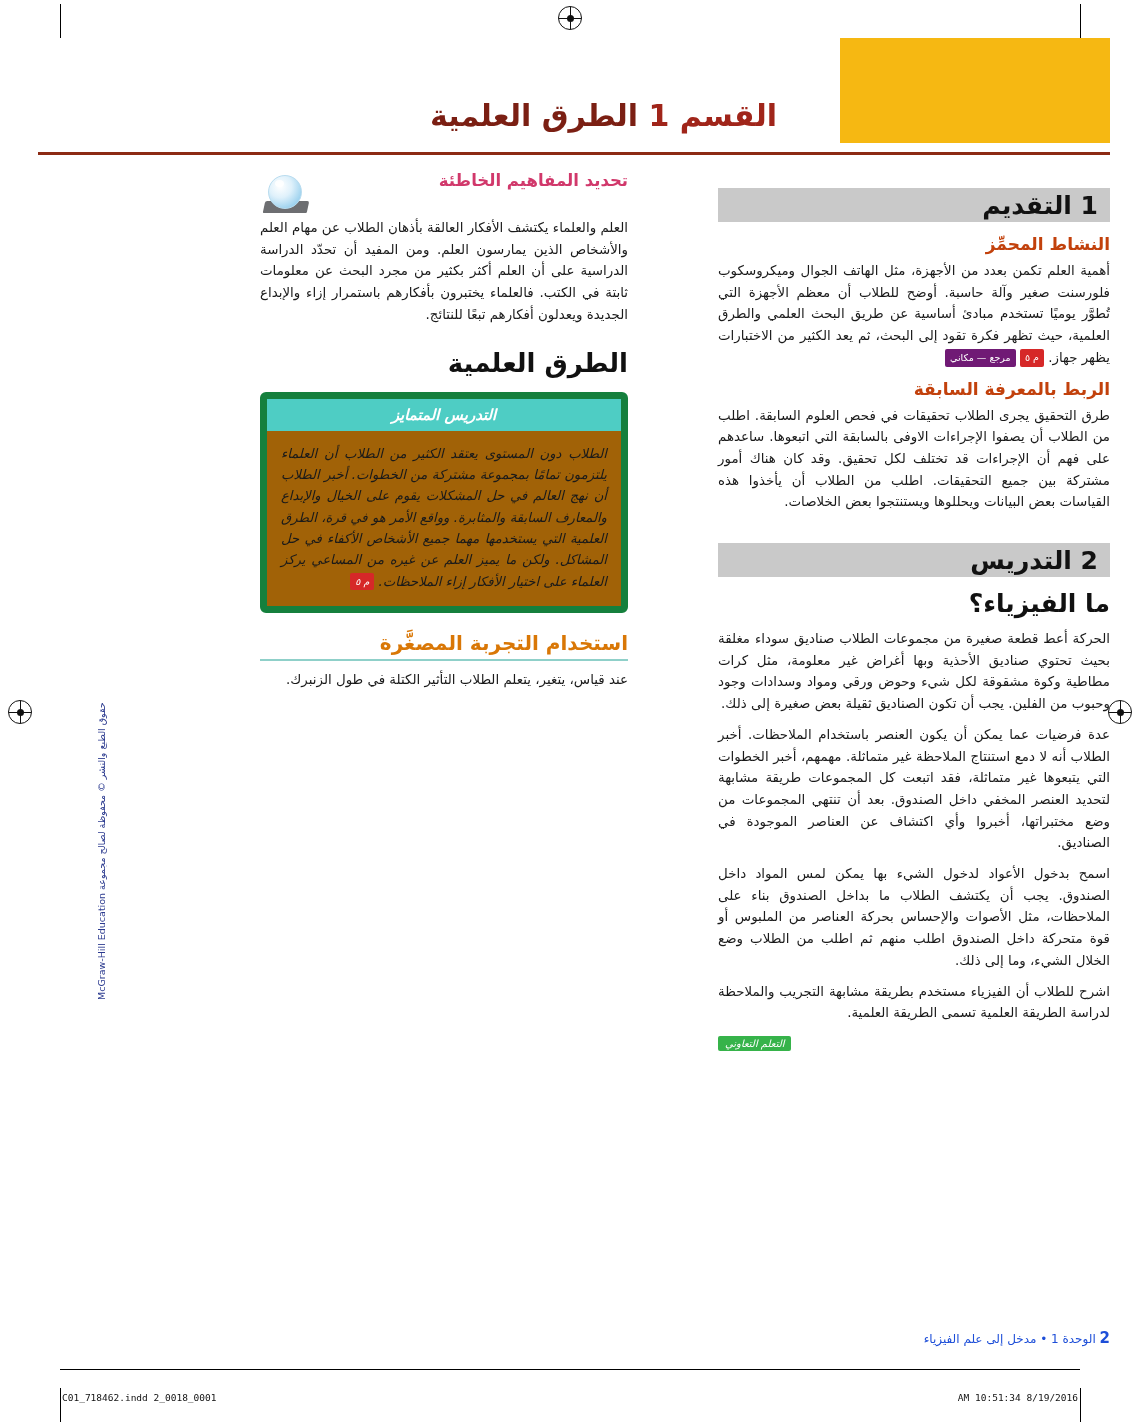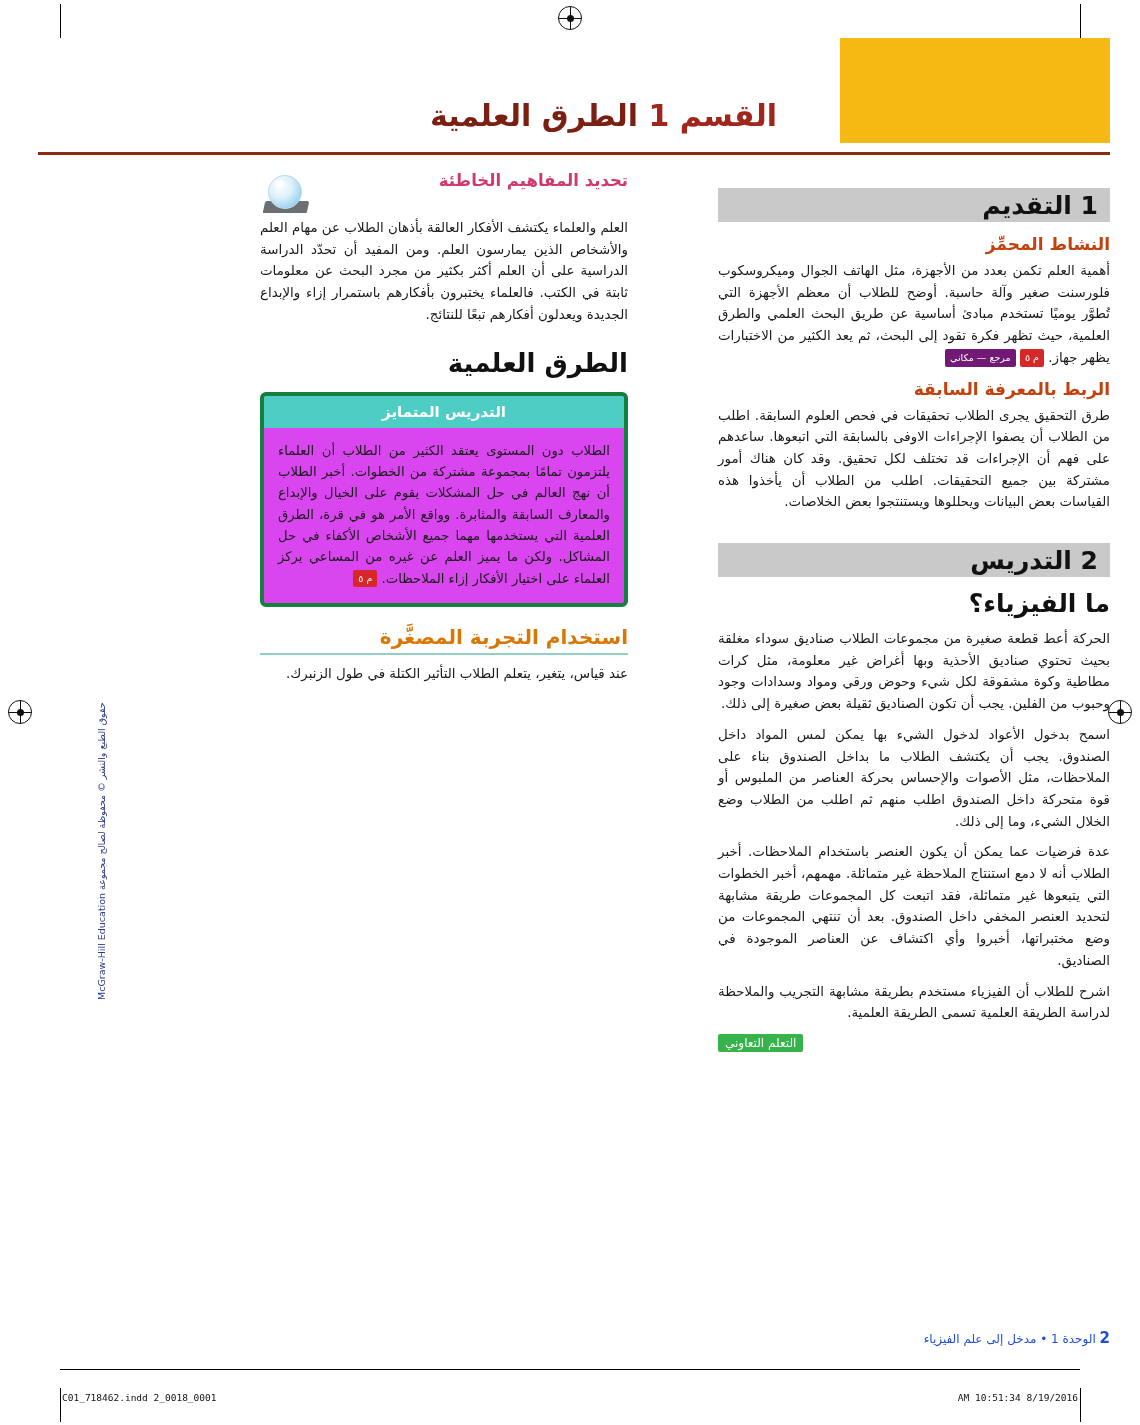--- a/index.html
+++ b/index.html
@@ -39,34 +39,34 @@
            justify-content:flex-start;padding:0 12px;margin-bottom:12px;}
   .sec-bar .t{font-size:25px;font-weight:bold;color:#111;}
 
   h3.sub{font-size:17px;color:#c2410c;margin:10px 0 6px;font-weight:bold;}
   h2.big{font-size:25px;font-weight:bold;color:#111;margin:4px 0 10px;}
   p.body{font-size:13.4px;line-height:1.62;text-align:justify;margin:0 0 9px;color:#1a1a1a;}
 
   .ref{display:inline-block;background:#d62828;color:#fff;font-size:9.5px;
        padding:1px 5px;border-radius:2px;vertical-align:middle;}
   .ref.dark{background:#701a75;}
-  .ref.green{background:#36b34a;color:#fff;font-size:12px;padding:2px 7px;}
+  .ref.green{background:#36b34a;color:#fff;font-size:10px;padding:2px 7px;font-style:italic;}
 
   
   .icon-badge{position:absolute;left:0;top:0;width:52px;height:46px;}
   .icon-circle{position:absolute;left:8px;top:4px;width:32px;height:32px;border-radius:50%;
      background:radial-gradient(circle at 35% 32%, #ffffff 0%, #dff1fb 38%, #9fd3ef 75%, #6fb9e0 100%);
      border:1px solid #b9dcef;}
   .icon-shadow{position:absolute;left:4px;top:30px;width:44px;height:12px;background:#6d6e71;
      border-radius:2px 2px 1px 1px;transform:skewX(-12deg);}
   .icon-hl{position:absolute;left:15px;top:9px;width:9px;height:7px;border-radius:50%;background:#fff;opacity:.85;}
 
   .lead-head{font-size:16.5px;color:#d1386b;font-weight:bold;text-align:right;margin:0 0 6px;}
 
-  .card{border:4px solid #15803d;border-radius:6px;overflow:hidden;background:#d946ef;margin-top:14px;}
+  .card{border:7px solid #15803d;border-radius:6px;overflow:hidden;background:#a16207;margin-top:14px;font-style:italic;}
   .card-hd{background:#4ecdc4;color:#fff;font-weight:bold;font-size:15px;padding:7px 12px;text-align:center;}
   .card-bd{padding:12px 14px 14px;}
   .card-bd p{font-size:13.2px;line-height:1.62;text-align:justify;margin:0;}
 
   .teal-head{font-size:20px;color:#d97706;font-weight:bold;margin:18px 0 4px;}
   .teal-rule{height:2px;background:#8fd0c9;margin-bottom:8px;}
 
   
   .credit{position:absolute;left:96px;top:1000px;transform:rotate(-90deg);
     transform-origin:left top;font-size:9.5px;color:#2b3a8f;white-space:nowrap;}
@@ -123,22 +123,22 @@
     <h3 class="sub">الربط بالمعرفة السابقة</h3>
     <p class="body">طرق التحقيق يجرى الطلاب تحقيقات في فحص العلوم السابقة. اطلب من الطلاب أن يصفوا الإجراءات الاوفى بالسابقة التي اتبعوها. ساعدهم على فهم أن الإجراءات قد تختلف لكل تحقيق. وقد كان هناك أمور مشتركة بين جميع التحقيقات. اطلب من الطلاب أن يأخذوا هذه القياسات بعض البيانات ويحللوها ويستنتجوا بعض الخلاصات.</p>
 
     <div class="sec-bar" style="margin-top:30px;">
       <span class="t">2 التدريس</span>
     </div>
 
     <h2 class="big">ما الفيزياء؟</h2>
 
     <p class="body">الحركة أعط قطعة صغيرة من مجموعات الطلاب صناديق سوداء مغلقة بحيث تحتوي صناديق الأحذية وبها أغراض غير معلومة، مثل كرات مطاطية وكوة مشقوقة لكل شيء وحوض ورقي ومواد وسدادات وجود وحبوب من الفلين. يجب أن تكون الصناديق ثقيلة بعض صغيرة إلى ذلك.</p>
+    <p class="body">عدة فرضيات عما يمكن أن يكون العنصر باستخدام الملاحظات. أخبر الطلاب أنه لا دمع استنتاج الملاحظة غير متماثلة. مهمهم، أخبر الخطوات التي يتبعوها غير متماثلة، فقد اتبعت كل المجموعات طريقة مشابهة لتحديد العنصر المخفي داخل الصندوق. بعد أن تنتهي المجموعات من وضع مختبراتها، أخبروا وأي اكتشاف عن العناصر الموجودة في الصناديق.</p>
     <p class="body">اسمح بدخول الأعواد لدخول الشيء بها يمكن لمس المواد داخل الصندوق. يجب أن يكتشف الطلاب ما بداخل الصندوق بناء على الملاحظات، مثل الأصوات والإحساس بحركة العناصر من الملبوس أو قوة متحركة داخل الصندوق اطلب منهم ثم اطلب من الطلاب وضع الخلال الشيء، وما إلى ذلك.</p>
-    <p class="body">عدة فرضيات عما يمكن أن يكون العنصر باستخدام الملاحظات. أخبر الطلاب أنه لا دمع استنتاج الملاحظة غير متماثلة. مهمهم، أخبر الخطوات التي يتبعوها غير متماثلة، فقد اتبعت كل المجموعات طريقة مشابهة لتحديد العنصر المخفي داخل الصندوق. بعد أن تنتهي المجموعات من وضع مختبراتها، أخبروا وأي اكتشاف عن العناصر الموجودة في الصناديق.</p>
     <p class="body">اشرح للطلاب أن الفيزياء مستخدم بطريقة مشابهة التجريب والملاحظة لدراسة الطريقة العلمية تسمى الطريقة العلمية.</p>
 
     <div style="text-align:left;margin-top:2px;">
       <span class="ref green">التعلم التعاوني</span>
     </div>
   </div>
 
   <div class="col-left">
 
     <div style="position:relative;min-height:46px;">

